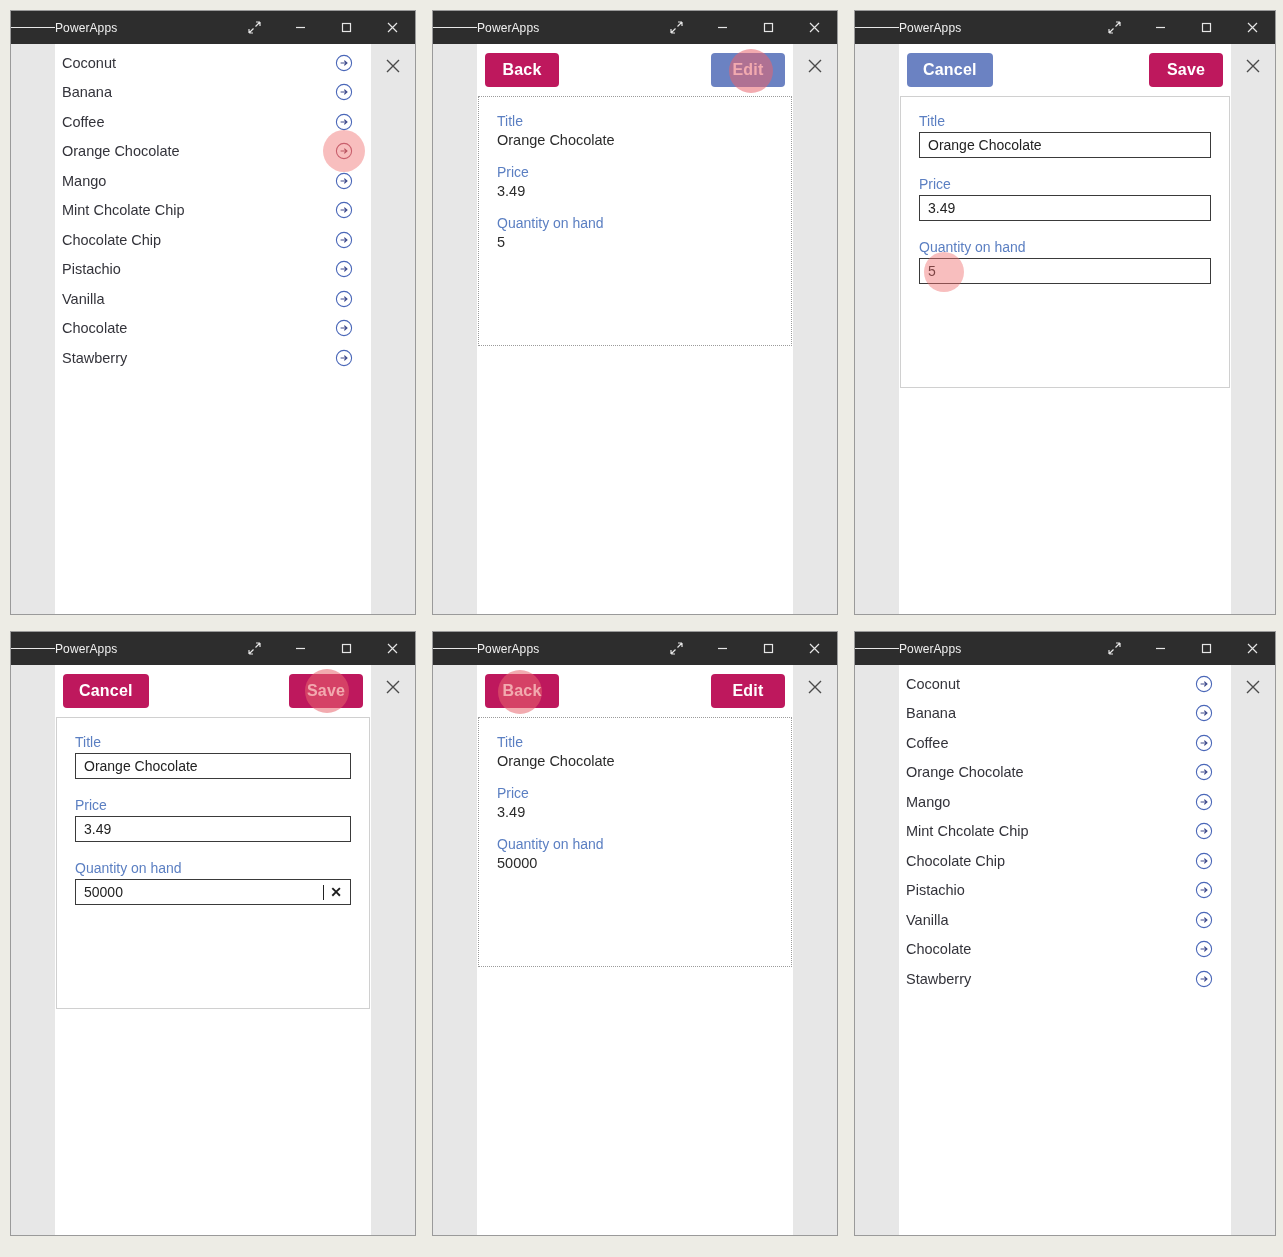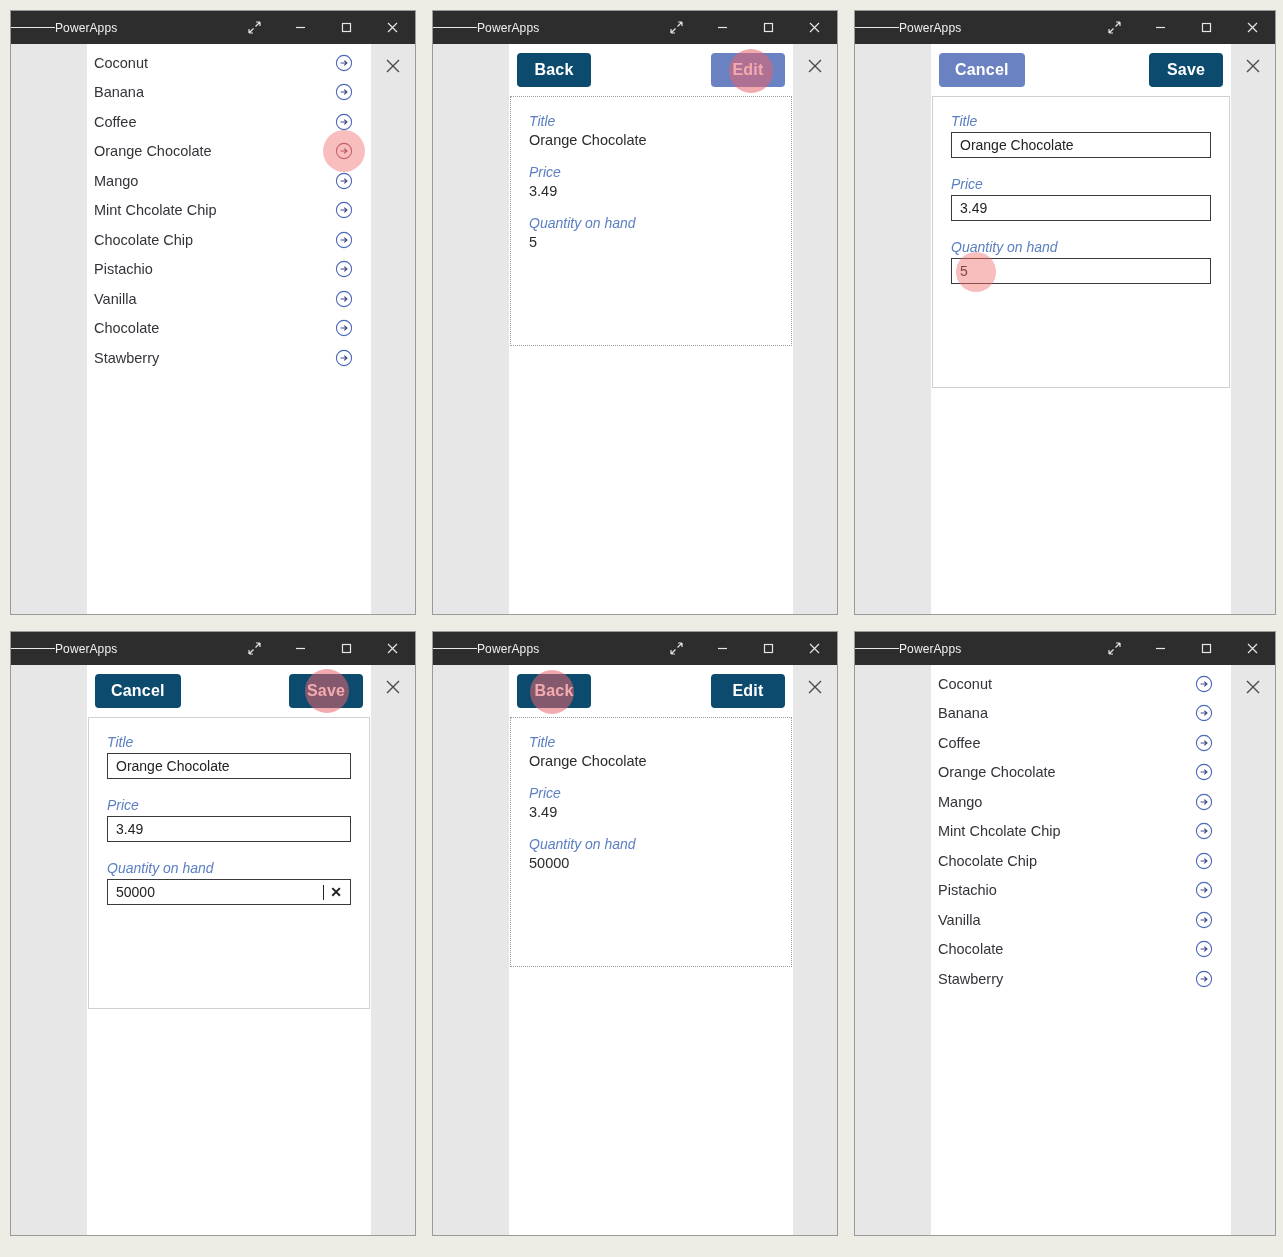--- a/index.html
+++ b/index.html
@@ -75,21 +75,20 @@
   .side-right {
     width: 44px; flex: 0 0 44px; background:#e7e7e7;
     display:flex; justify-content:center; padding-top: 8px;
   }
   .appcanvas {
     flex: 1 1 auto;
     background: #ffffff;
     position: relative;
     display: flex;
     flex-direction: column;
-    margin-left: 32px;
   }
   .close-x { color:#4a4a4a; width:28px; height:28px;
              display:flex;align-items:center;justify-content:center; }
 
   
   .w-wide .side-left { width: 44px; flex:0 0 44px; }
   .w-wide .side-right { width: 44px; flex:0 0 44px; }
 
   
   .gallery { padding-top: 4px; }
@@ -130,21 +129,21 @@
     color: #ffffff;
     font-size: 16px;
     font-weight: bold;
     font-family: "Liberation Sans", sans-serif;
     padding: 0 16px;
     height: 34px;
     min-width: 74px;
     cursor: pointer;
     letter-spacing: .2px;
   }
-  .btn.dark  { background: #0c4a6e; }
+  .btn.dark  { background: #be185d; }
   .btn.light { background: #6b82c2; }
 
   
   .card-dotted {
     margin: 0 1px 0 1px;
     border: 1px dotted #9b9b9b;
     background: #fff;
     padding: 16px 18px 18px 18px;
     height: 250px;
   }
@@ -153,21 +152,20 @@
     border: 1px solid #d0d0d0;
     background: #fff;
     padding: 16px 18px 18px 18px;
     height: 292px;
   }
   .f-label {
     font-size: 14px;
     color: #5b7fc2;
     margin-bottom: 3px;
     font-family: "Liberation Sans", sans-serif;
-    font-style: italic;
   }
   .f-value {
     font-size: 14.5px;
     color: #2b2b2b;
     margin-bottom: 16px;
     font-family: "Liberation Sans", sans-serif;
   }
   .f-group { margin-bottom: 14px; }
   .f-group:last-child { margin-bottom: 0; }
 

